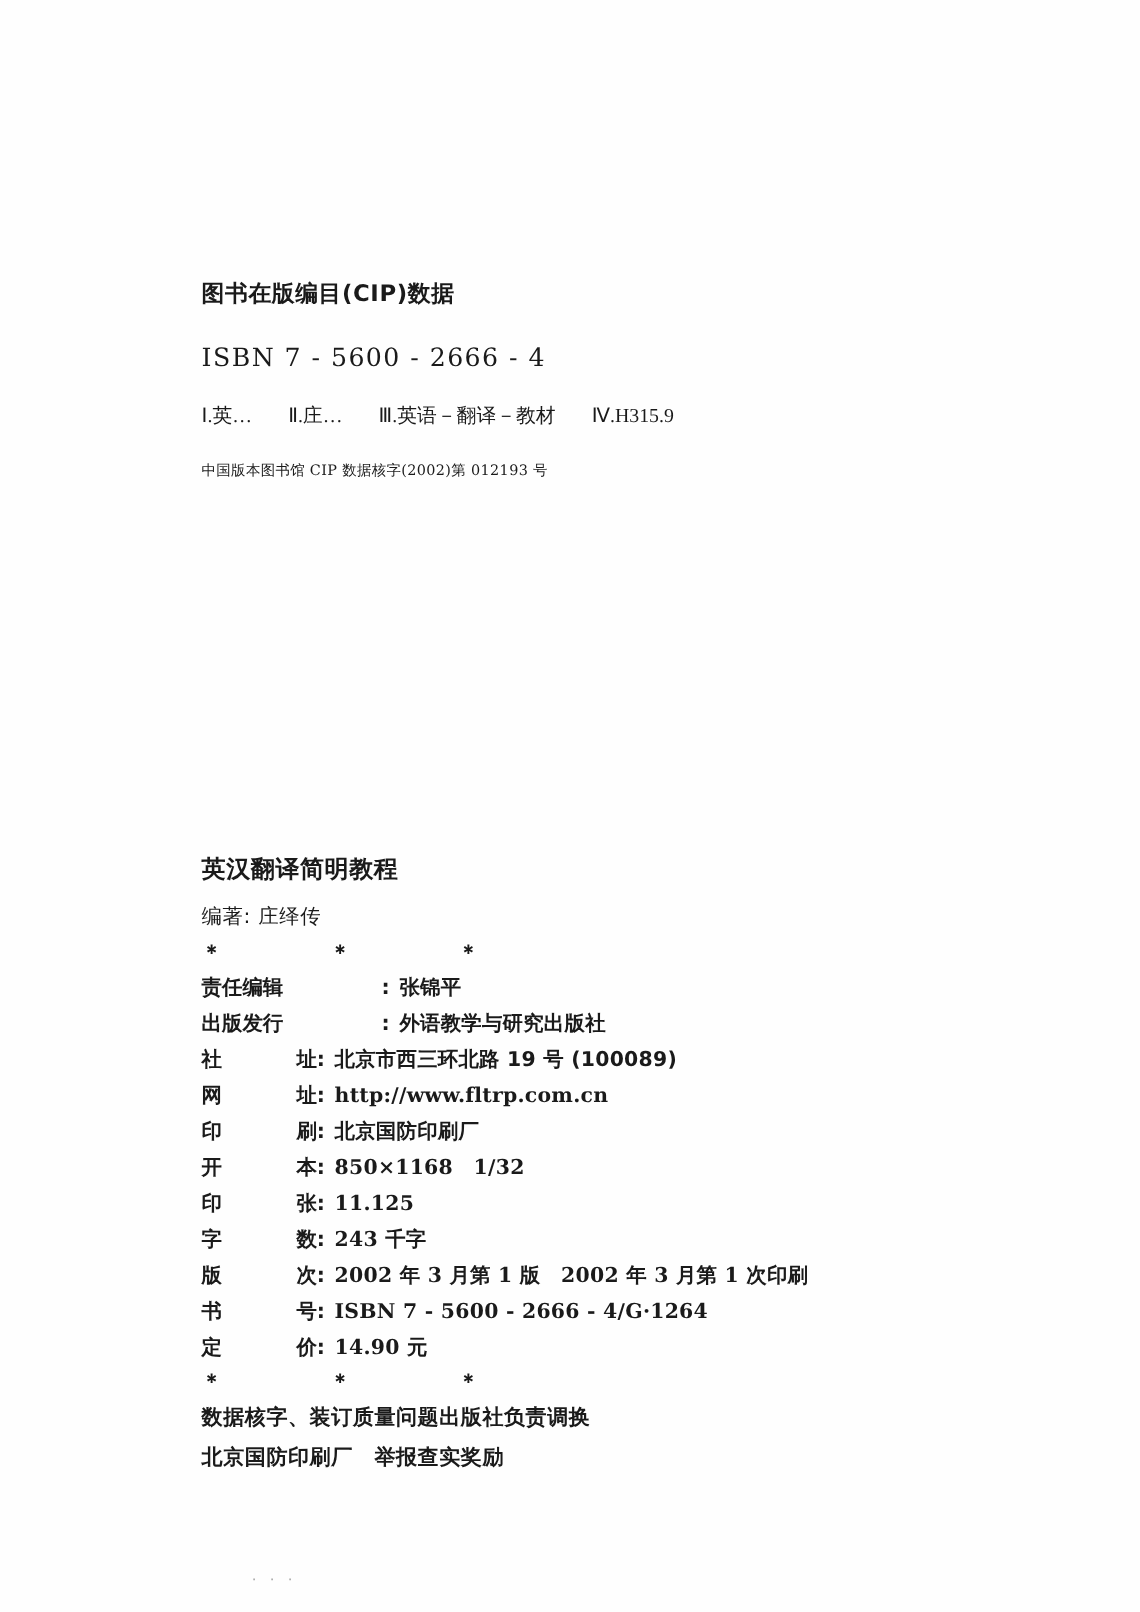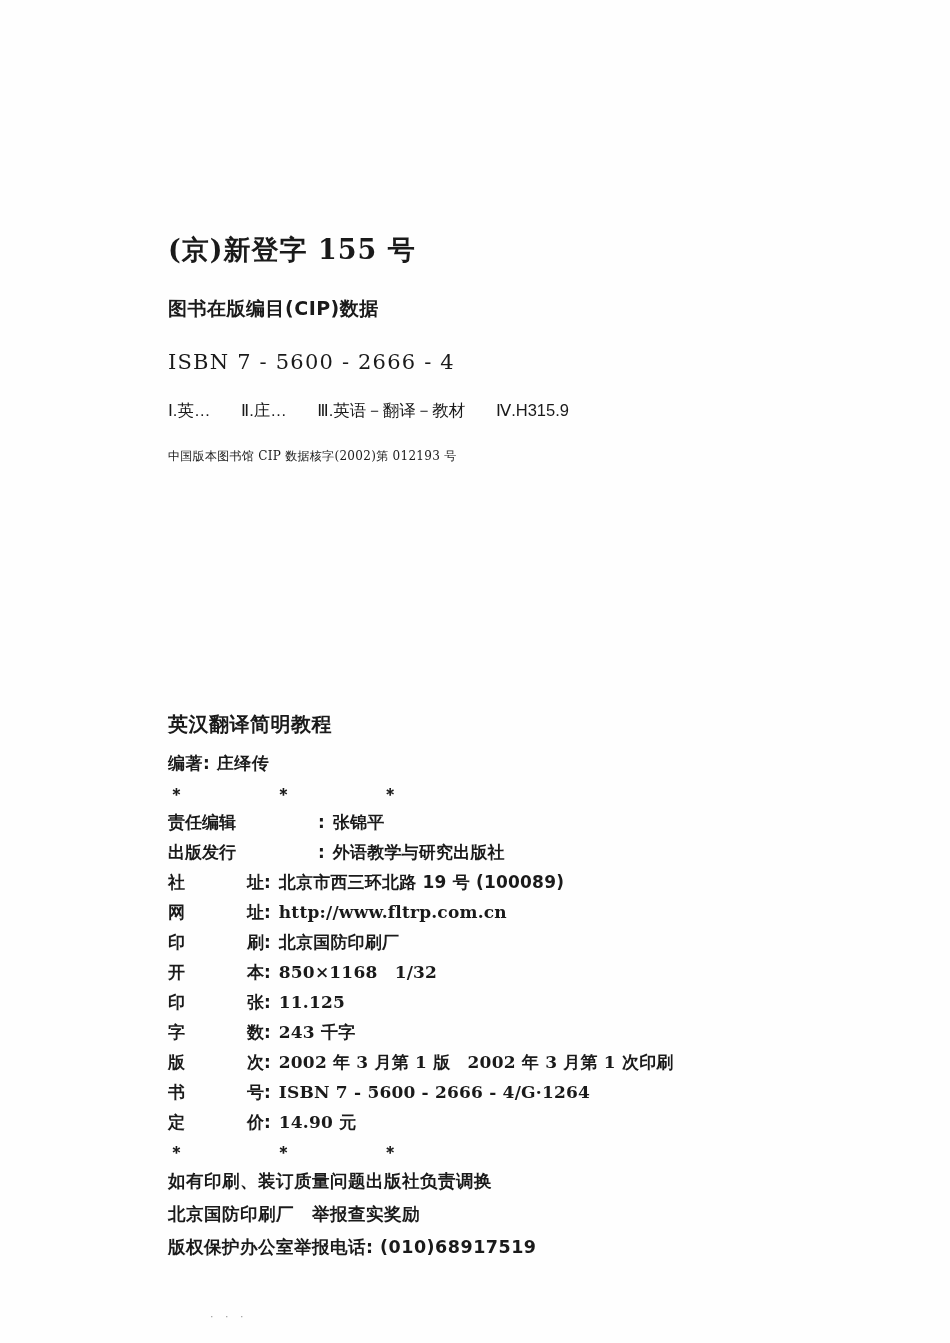--- a/index.html
+++ b/index.html
@@ -53,21 +53,21 @@
   }
   .cip-isbn {
     font-size: 21px;
     margin: 0 0 26px 0;
     font-family: "DejaVu Serif", "Liberation Serif", serif;
     letter-spacing: 1.2px;
   }
   .cip-class {
     font-size: 16.5px;
     margin: 0 0 26px 0;
-    font-family: Liberation Sans, sans-serif;
+    font-family: Liberation Serif, serif;
   }
   .cip-class span { margin-right: 26px; }
   .cip-core {
     font-size: 12px;
     margin: 0 0 0 0;
     font-family: "DejaVu Serif", "Liberation Serif", serif;
     letter-spacing: 0.3px;
   }
 
   
@@ -78,21 +78,21 @@
     width: 700px;
   }
   .colo-title {
     font-size: 20px;
     font-weight: bold;
     margin: 0 0 14px 0;
     letter-spacing: 0.5px;
   }
   .colo-author {
     font-size: 17px;
-    font-weight: bold;
+    font-weight: normal;
     margin: 0 0 8px 0;
     letter-spacing: 0.5px;
   }
   .stars {
     font-size: 17px;
     font-weight: bold;
     letter-spacing: 42px;
     margin: 0 0 6px 0;
     height: 22px;
     line-height: 22px;
@@ -140,21 +140,20 @@
     color: #9a9a9a;
     letter-spacing: 4px;
   }
 </style>
 </head>
 <body>
 
 <div class="page">
 
   <div class="content">
-    <div class="reg-line">(京)新登字 155 号</div>
     <div class="cip-title">图书在版编目(CIP)数据</div>
     <div class="cip-isbn">ISBN 7 - 5600 - 2666 - 4</div>
     <div class="cip-class">
       <span>Ⅰ.英…</span>
       <span>Ⅱ.庄…</span>
       <span>Ⅲ.英语－翻译－教材</span>
       <span>Ⅳ.H315.9</span>
     </div>
     <div class="cip-core">中国版本图书馆 CIP 数据核字(2002)第 012193 号</div>
   </div>
@@ -248,19 +247,18 @@
             <span>定</span>
             <span>价</span>
           </div>
           <span style="margin-right: 8px; font-weight: bold;">:</span>
           <div class="colo-value">14.90 元</div>
         </div>
       </div>
 
     <div class="stars">＊ ＊ ＊</div>
 
-    <div class="colo-foot">如有印刷、装订质量问题出版社负责调换</div>
+    <div class="colo-foot">数据核字、装订质量问题出版社负责调换</div>
     <div class="colo-foot">北京国防印刷厂　举报查实奖励</div>
-    <div class="colo-foot">版权保护办公室举报电话: (010)68917519</div>
   </div>
 
   <div class="footer-mark">· · ·</div>
 </div>
 
 </body></html>

